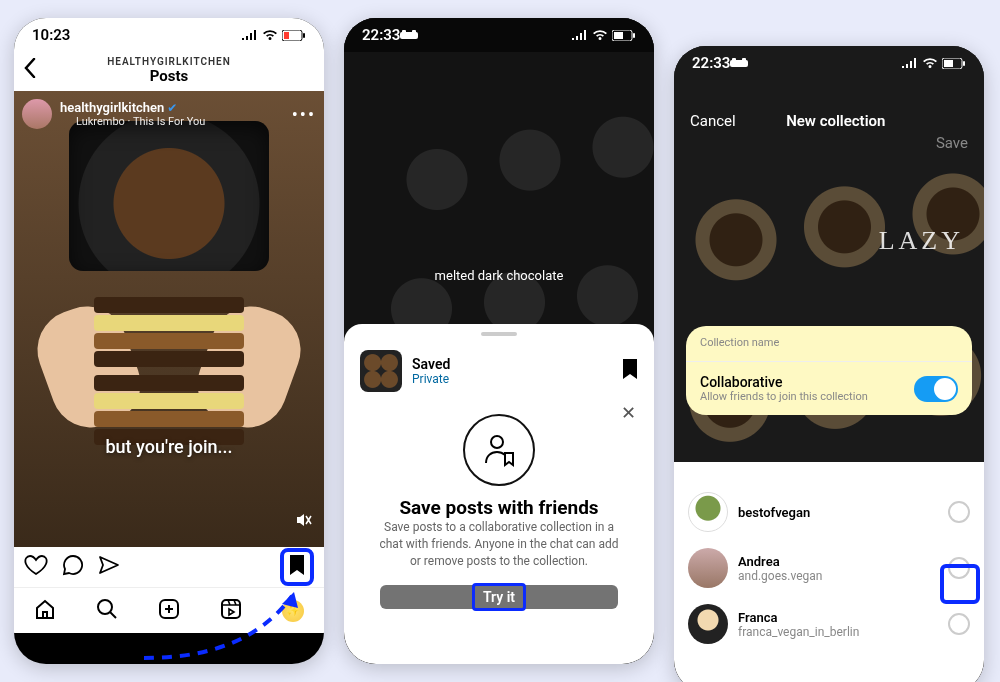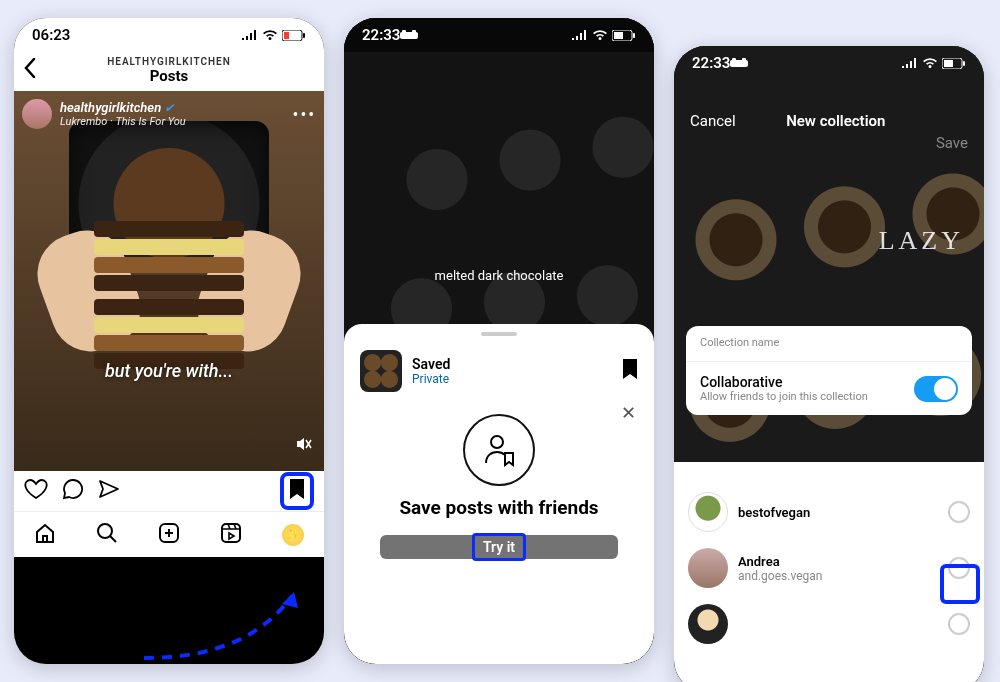--- a/index.html
+++ b/index.html
@@ -67,25 +67,24 @@
   }
   .s1-top .back {
     position: absolute; left: 10px; top: 6px;
     font-size: 22px;
   }
   .s1-top .sub { font-size: 10px; letter-spacing: 1px; color: #333; font-weight:600;}
   .s1-top .title { font-size: 15px; font-weight: 700; }
   .s1-media {
     position: relative;
     width: 100%;
-    height: 380px;
+    height: 456px;
     background: linear-gradient(#6b4f35, #3a2a1a);
     color: #fff;
     overflow: hidden;
-    font-style: italic;
   }
   .s1-media .tray {
     position: absolute; top: 30px; left: 50%; transform: translateX(-50%);
     width: 200px; height: 150px; border-radius: 14px;
     background: radial-gradient(circle at 50% 55%, #5b3a1f 0 55px, #222 56px 90px, #111 91px);
     box-shadow: inset 0 6px 20px rgba(0,0,0,0.6);
   }
   .s1-media .hands {
     position: absolute; left: 50%; bottom: 120px; transform: translateX(-50%);
     width: 230px; height: 150px;
@@ -108,21 +107,21 @@
     position: absolute; top: 8px; left: 8px; right: 8px;
     display: flex; align-items: center; gap: 8px;
     font-size: 12px;
   }
   .avatar {
     width: 30px; height: 30px; border-radius: 50%;
     background: linear-gradient(#d9a, #a76);
     flex-shrink: 0;
   }
   .usertext .uname { font-weight: 600; font-size: 13px;}
-  .usertext .usub { font-size: 11px; opacity: 0.9;}
+  .usertext .usub { font-size: 11px; opacity: 0.9; margin-left: 16px;}
   .verify { color: #3897f0; font-size: 12px;}
   .more { margin-left: auto; font-size: 18px; letter-spacing: 2px;}
   .caption-over {
     position: absolute; bottom: 90px; width: 100%; text-align: center;
     font-size: 18px; font-weight: 500; text-shadow: 0 1px 4px rgba(0,0,0,0.6);
   }
   .mute {
     position: absolute; right: 12px; bottom: 14px;
   }
   .s1-actions {
@@ -222,21 +221,21 @@
   .s3-header .title { font-weight: 600; }
   .s3-header .save { color: #888; margin-top: 44px;}
   .lazy-text {
     position: absolute; right: 20px; top: 180px; z-index: 2;
     color: rgba(255,255,255,0.85); text-align: right;
   }
   .lazy-text .l1 { font-family: Georgia, serif; font-size: 26px; letter-spacing: 4px;}
   .lazy-text .l2 { font-family: Georgia, serif; font-style: italic; font-size: 40px; margin-top:-6px;}
   .card3 {
     position: absolute; left: 12px; right: 12px; top: 280px;
-    background: #ffffff; border-radius: 12px; z-index: 4;
+    background: #fef9c3; border-radius: 20px; z-index: 4;
     padding: 10px 14px 12px;
   }
   .card3 .lbl { font-size: 11px; color: #888; }
   .card3 hr { border: none; border-top: 1px solid #eee; margin: 12px -14px;}
   .collab-row { display:flex; align-items:center; justify-content:space-between;}
   .collab-row .ct1 { font-size: 14px; font-weight: 500;}
   .collab-row .ct2 { font-size: 11px; color: #888;}
   .toggle {
     width: 44px; height: 26px; border-radius: 13px; background: #159cf4;
     position: relative; flex-shrink:0;
@@ -267,21 +266,21 @@
     width:40px; height:40px;
   }
 
   svg.icon { display:block; }
 </style>
 </head>
 <body>
 
 <div class="phone">
   <div class="status-bar">
-    <span>06:23</span>
+    <span>10:23</span>
     <span class="status-right">
       <svg class="icon" width="16" height="10">
           <path d="M0 8h2v2H0zM4 6h2v4H4zM8 3h2v7H8zM12 0h2v10h-2z" fill="#000"></path>
         </svg>
       <svg class="icon" width="16" height="11">
           <path d="M8 10a1.5 1.5 0 100-3 1.5 1.5 0 000 3zM4 5.5a6 6 0 018 0l-1.3 1.3a4 4 0 00-5.4 0zM1 3a10 10 0 0114 0l-1.3 1.3a8 8 0 00-11.4 0z" fill="#000"></path>
         </svg>
       <svg class="icon" width="24" height="11">
           <rect x="0" y="0" width="20" height="11" rx="2.5" fill="none" stroke="#000" stroke-width="1"></rect>
           <rect x="2" y="2" width="5" height="7" fill="#ff3b30"></rect>
@@ -318,21 +317,21 @@
       </div>
     </div>
     <div class="userrow">
       <div class="avatar"></div>
       <div class="usertext">
         <div><span class="uname">healthygirlkitchen</span> <span class="verify">✔</span></div>
         <div class="usub">Lukrembo · This Is For You</div>
       </div>
       <span class="more">•••</span>
     </div>
-    <div class="caption-over">but you're with...</div>
+    <div class="caption-over">but you're join...</div>
     <span class="mute">
       <svg width="18" height="18">
           <path d="M3 6v6h3l4 3V3L6 6H3z" fill="#fff"></path>
           <path d="M12 5l5 8M17 5l-5 8" stroke="#fff" stroke-width="1.5"></path>
         </svg>
     </span>
   </div>
 
   <div class="s1-actions">
     <span><svg width="24" height="22">
@@ -425,20 +424,21 @@
       <div class="promo">
         <span class="xclose">✕</span>
         <div class="promo-circle">
           <svg width="32" height="34">
               <circle cx="14" cy="9" r="6" fill="none" stroke="#000" stroke-width="2"></circle>
               <path d="M3 30c0-7 5-11 11-11s11 4 11 11" fill="none" stroke="#000" stroke-width="2"></path>
               <path d="M22 20h8v12l-4-3-4 3V20z" fill="#fff" stroke="#000" stroke-width="2"></path>
             </svg>
         </div>
         <h3>Save posts with friends</h3>
+        <p>Save posts to a collaborative collection in a chat with friends. Anyone in the chat can add or remove posts to the collection.</p>
         <div class="try-btn">
           <span class="hl">Try it</span>
         </div>
       </div>
     </div>
 
     <svg class="arrow-svg" style="left:30px; top:590px; width:140px; height:60px;">
       <path d="M6 50 C 40 50, 90 42, 126 10" stroke="#0a2bff" stroke-width="4" stroke-dasharray="10 8" fill="none"></path>
       <path d="M116 18 L130 6 L132 22 Z" fill="#0a2bff"></path>
     </svg>
@@ -511,20 +511,24 @@
         <div class="av" style="background:linear-gradient(#caa, #976);"></div>
         <div>
           <div class="n1">Andrea</div>
           <div class="n2">and.goes.vegan</div>
         </div>
         <div class="radio"></div>
       </div>
 
       <div class="friend">
         <div class="av" style="background:radial-gradient(circle at 50% 40%, #f2d9b0 0 10px, #222 11px);"></div>
+        <div>
+          <div class="n1">Franca</div>
+          <div class="n2">franca_vegan_in_berlin</div>
+        </div>
         <div class="radio"></div>
       </div>
 
       <div class="radio-hl" style="right:4px; top:102px;"></div>
     </div>
 
     <svg class="arrow-svg" style="left:130px; top:290px; width:160px; height:80px;">
       <path d="M8 8 C 70 0, 120 10, 140 56" stroke="#0a2bff" stroke-width="4" stroke-dasharray="10 8" fill="none"></path>
       <path d="M130 48 L144 62 L150 44 Z" fill="#0a2bff"></path>
     </svg>

